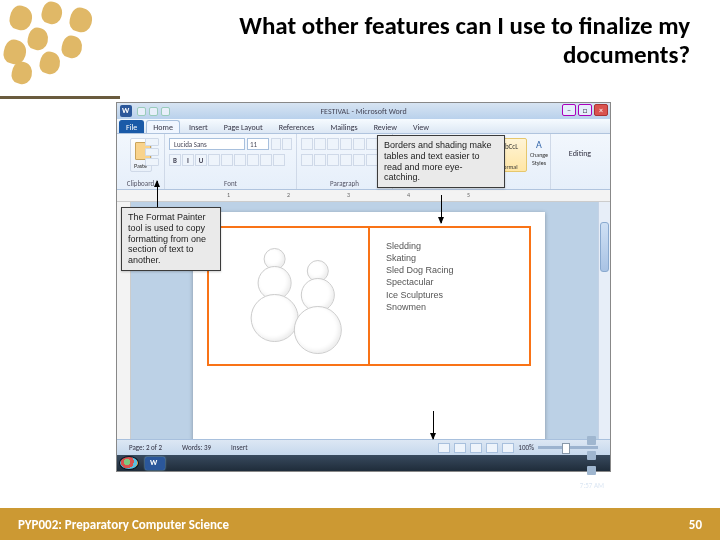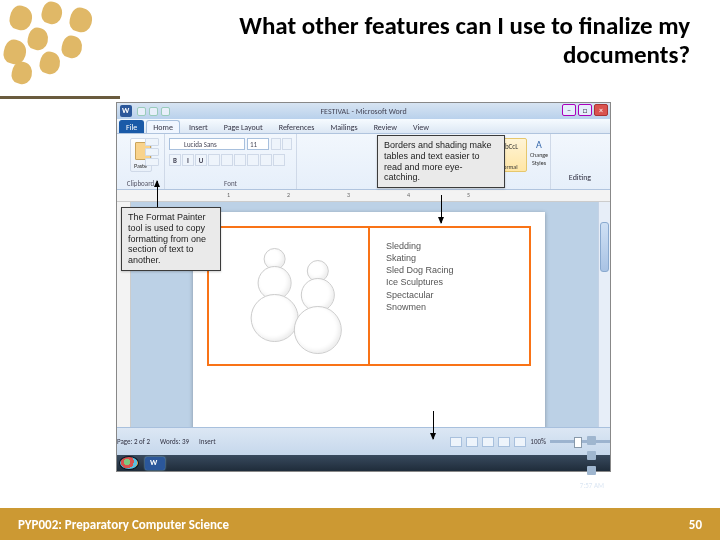--- a/index.html
+++ b/index.html
@@ -42,21 +42,21 @@
   .grp { position: absolute; top: 0; bottom: 0; border-right: 1px solid #cfd9e8; padding: 2px 4px 1px; }
   .grp .glabel { position: absolute; bottom: 1px; left: 0; right: 0; text-align: center; font-size: 7px; color: #556; }
   .g-clip { left: 0; width: 48px; }
   .g-clip .paste { width: 22px; height: 34px; background: linear-gradient(#fefefe,#e9f0f9); border: 1px solid #cfd9e8; border-radius: 2px; margin: 2px auto 0; position: relative; }
   .g-clip .paste::before { content: ""; position: absolute; top: 3px; left: 4px; width: 14px; height: 16px; background: #f9d38c; border: 1px solid #caa45b; border-radius: 1px; }
   .g-clip .paste::after { content: "Paste"; position: absolute; bottom: 1px; left: 0; right: 0; text-align: center; font-size: 6px; color: #333; }
   .g-clip .minir { position: absolute; top: 4px; left: 28px; width: 16px; }
   .g-clip .minir span { display: block; width: 14px; height: 8px; margin-bottom: 2px; background: #eef4fb; border: 1px solid #cfd9e8; border-radius: 1px; }
 
   .g-font { left: 48px; width: 132px; }
-  .g-font .fontname { position: absolute; top: 4px; left: 4px; width: 76px; height: 12px; background: #fff; border: 1px solid #a8c0dd; font-size: 7px; padding: 0 14px; line-height: 11px; }
+  .g-font .fontname { position: absolute; top: 4px; left: 4px; width: 76px; height: 12px; background: #fff; border: 1px solid #a8c0dd; font-size: 7px; padding: 0 4px; line-height: 11px; }
   .g-font .fontsize { position: absolute; top: 4px; left: 82px; width: 22px; height: 12px; background: #fff; border: 1px solid #a8c0dd; font-size: 7px; padding: 0 2px; line-height: 11px; }
   .g-font .sizerow { position: absolute; top: 4px; left: 106px; display: flex; gap: 1px; }
   .g-font .sizerow span { width: 10px; height: 12px; background: #eef4fb; border: 1px solid #cfd9e8; }
   .g-font .fmtrow { position: absolute; top: 20px; left: 4px; display: flex; gap: 1px; }
   .g-font .fmtrow span { width: 12px; height: 12px; background: #eef4fb; border: 1px solid #cfd9e8; font-size: 7px; text-align: center; line-height: 11px; font-weight: bold; }
 
   .g-para { left: 180px; width: 96px; }
   .g-para .prow { position: absolute; left: 4px; display: flex; gap: 1px; }
   .g-para .prow span { width: 12px; height: 12px; background: #eef4fb; border: 1px solid #cfd9e8; }
   .g-para .pr1 { top: 4px; }
@@ -66,21 +66,21 @@
   .g-styles .stylebox { position: absolute; top: 4px; height: 34px; border: 1px solid #cfd9e8; background: #fff; border-radius: 2px; font-size: 7px; color: #333; text-align: center; padding-top: 3px; }
   .g-styles .sb1 { left: 4px; width: 42px; }
   .g-styles .sb2 { left: 48px; width: 42px; }
   .g-styles .sb3 { left: 92px; width: 42px; background: linear-gradient(#fff4d6,#ffe6a6); border-color: #e6c76d; }
   .g-styles .sb3 .sn { color: #333; }
   .g-styles .sn { display: block; margin-top: 12px; font-size: 6px; }
   .g-styles .chg { position: absolute; top: 4px; left: 136px; width: 20px; height: 34px; text-align: center; font-size: 6px; color: #333; }
   .g-styles .chg .aa { font-size: 10px; color: #3366aa; }
 
   .g-edit { left: 434px; width: 58px; border-right: none; }
-  .g-edit .elabel { position: absolute; top: 14px; left: 0; right: 0; text-align: center; font-size: 8px; color: #334; margin-top: 24px; }
+  .g-edit .elabel { position: absolute; top: 14px; left: 0; right: 0; text-align: center; font-size: 8px; color: #334; }
 
   .hruler { height: 12px; background: #f3f3f3; border-bottom: 1px solid #ccc; position: relative; font-size: 6px; color: #666; }
   .hruler .num { position: absolute; top: 1px; }
 
   .doc-area { position: absolute; top: 99px; left: 0; right: 0; bottom: 32px; background: #bcd1e6; overflow: hidden; }
   .vruler { position: absolute; left: 0; top: 0; bottom: 0; width: 14px; background: #f3f3f3; border-right: 1px solid #ccc; }
   .page { position: absolute; left: 76px; top: 10px; width: 352px; height: 300px; background: #fff; box-shadow: 0 1px 4px rgba(0,0,0,.3); }
   .tbl { position: absolute; top: 14px; left: 14px; right: 14px; height: 140px; display: flex; }
   .tbl .cell { flex: 1; border: 2px solid #f97316; padding: 6px; position: relative; }
   .tbl .cell:first-child { border-right-width: 1px; }
@@ -90,21 +90,21 @@
   .snowman .head { width: 22px; height: 22px; margin: 0 auto; }
   .snowman .mid  { width: 34px; height: 34px; margin: -4px auto 0; }
   .snowman .bot  { width: 48px; height: 48px; margin: -6px auto 0; }
   .sm1 { top: 20px; transform: translateX(-80%); }
   .sm2 { top: 32px; transform: translateX(10%); }
   .eventlist { font-family: "Trebuchet MS", Arial, sans-serif; font-size: 9px; color: #555; line-height: 1.35; padding-top: 6px; padding-left: 10px; }
 
   .scroll-v { position: absolute; right: 0; top: 0; bottom: 0; width: 12px; background: #e7eef8; border-left: 1px solid #c4d2e5; }
   .scroll-v .thumb { position: absolute; left: 1px; right: 1px; top: 20px; height: 50px; background: linear-gradient(#cfe0f4,#a9c3e4); border: 1px solid #89a9cf; border-radius: 3px; }
 
-  .statusbar { position: absolute; left: 0; right: 0; bottom: 16px; height: 28px; background: linear-gradient(#dce7f4,#c6d8ec); border-top: 1px solid #a8c0dd; font-size: 7px; color: #334; display: flex; align-items: center; padding: 0 0; gap: 10px; }
+  .statusbar { position: absolute; left: 0; right: 0; bottom: 16px; height: 16px; background: linear-gradient(#dce7f4,#c6d8ec); border-top: 1px solid #a8c0dd; font-size: 7px; color: #334; display: flex; align-items: center; padding: 0 12px; gap: 20px; }
   .statusbar .right { margin-left: auto; display: flex; gap: 4px; align-items: center; }
   .statusbar .vb { width: 12px; height: 10px; background: #eef4fb; border: 1px solid #a8c0dd; }
   .statusbar .zslider { width: 60px; height: 3px; background: #9cb3cf; position: relative; }
   .statusbar .zslider::after { content: ""; position: absolute; left: 40%; top: -3px; width: 6px; height: 9px; background: #fff; border: 1px solid #89a; }
 
   .taskbar { position: absolute; left: 0; right: 0; bottom: 0; height: 16px; background: linear-gradient(#384a5e,#1f2c3a); display: flex; align-items: center; font-size: 7px; color: #dbe6f3; }
   .taskbar .start { width: 20px; height: 14px; margin-left: 2px; border-radius: 50%; background: radial-gradient(circle at 40% 40%, #7fc97f 0 25%, #d9534f 25% 50%, #5bc0de 50% 75%, #f0ad4e 75% 100%); border: 1px solid #0a1520; }
   .taskbar .tb-app { width: 20px; height: 13px; margin-left: 6px; background: #2b579a; border-radius: 2px; position: relative; box-shadow: 0 0 2px #8cf; }
   .taskbar .tb-app::after { content: "W"; color: #fff; font-size: 8px; font-weight: bold; position: absolute; left: 5px; top: 0; }
   .taskbar .tray { margin-left: auto; display: flex; align-items: center; gap: 6px; padding-right: 6px; flex-direction: column; }
@@ -188,20 +188,39 @@
         <span>I</span>
         <span>U</span>
         <span></span>
         <span></span>
         <span></span>
         <span></span>
         <span></span>
         <span></span>
       </div>
       <div class="glabel">Font</div>
+    </div>
+    <div class="grp g-para">
+      <div class="prow pr1">
+          <span></span>
+          <span></span>
+          <span></span>
+          <span></span>
+          <span></span>
+          <span></span>
+        </div>
+      <div class="prow pr2">
+          <span></span>
+          <span></span>
+          <span></span>
+          <span></span>
+          <span></span>
+          <span></span>
+        </div>
+      <div class="glabel">Paragraph</div>
     </div>
     <div class="grp g-styles">
       <div class="stylebox sb1"><span>AaBbCcL</span><span class="sn">Caption</span></div>
       <div class="stylebox sb2"><span>AaBbCcL</span><span class="sn">Heading</span></div>
       <div class="stylebox sb3"><span>AaBbCcL</span><span class="sn">¶ Normal</span></div>
       <div class="chg"><span class="aa">A</span><br><span>Change Styles</span></div>
       <div class="glabel">Styles</div>
     </div>
     <div class="grp g-edit">
       <div class="elabel">Editing</div>
@@ -230,22 +249,22 @@
             <div class="ball head"></div>
               <div class="ball mid"></div>
               <div class="ball bot"></div>
           </div>
         </div>
         <div class="cell">
           <div class="eventlist">
             <div>Sledding</div>
             <div>Skating</div>
             <div>Sled Dog Racing</div>
+            <div>Spectacular</div>
             <div>Ice Sculptures</div>
-            <div>Spectacular</div>
             <div>Snowmen</div>
           </div>
         </div>
       </div>
 
     </div>
     <div class="scroll-v">
         <div class="thumb"></div>
       </div>
   </div>

